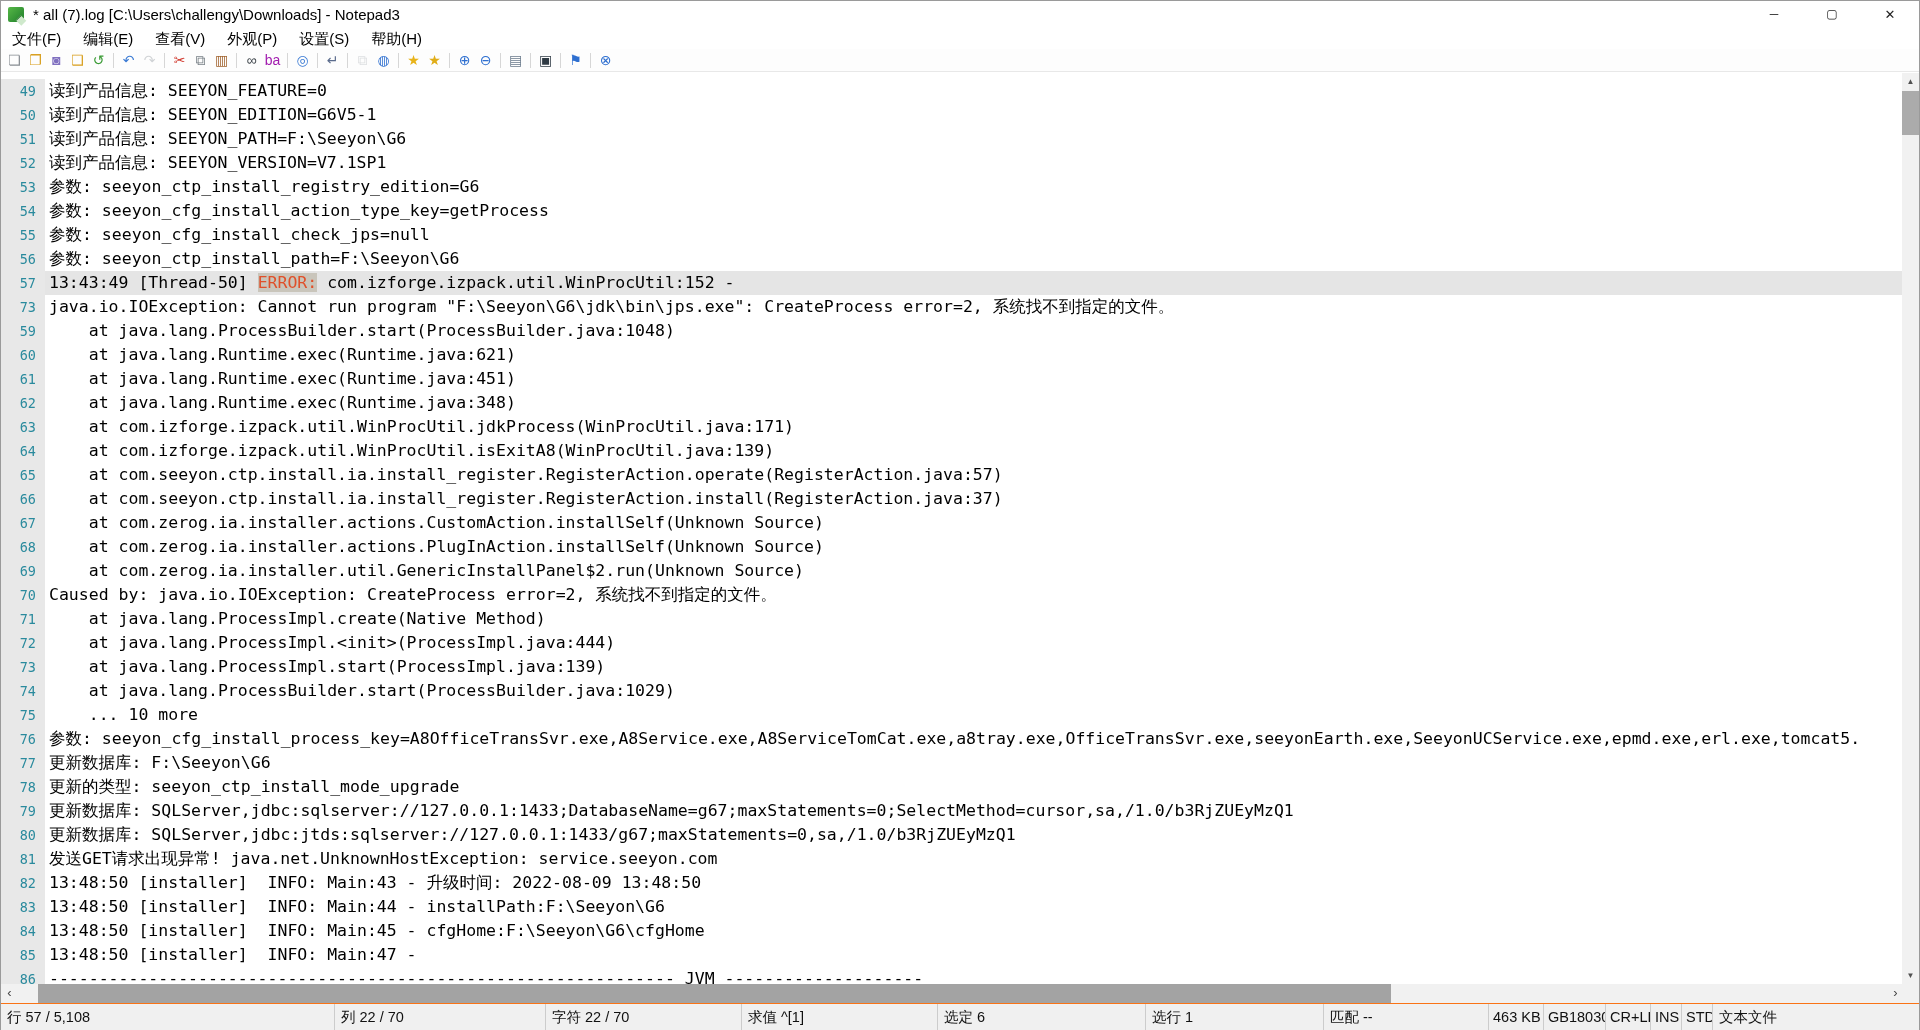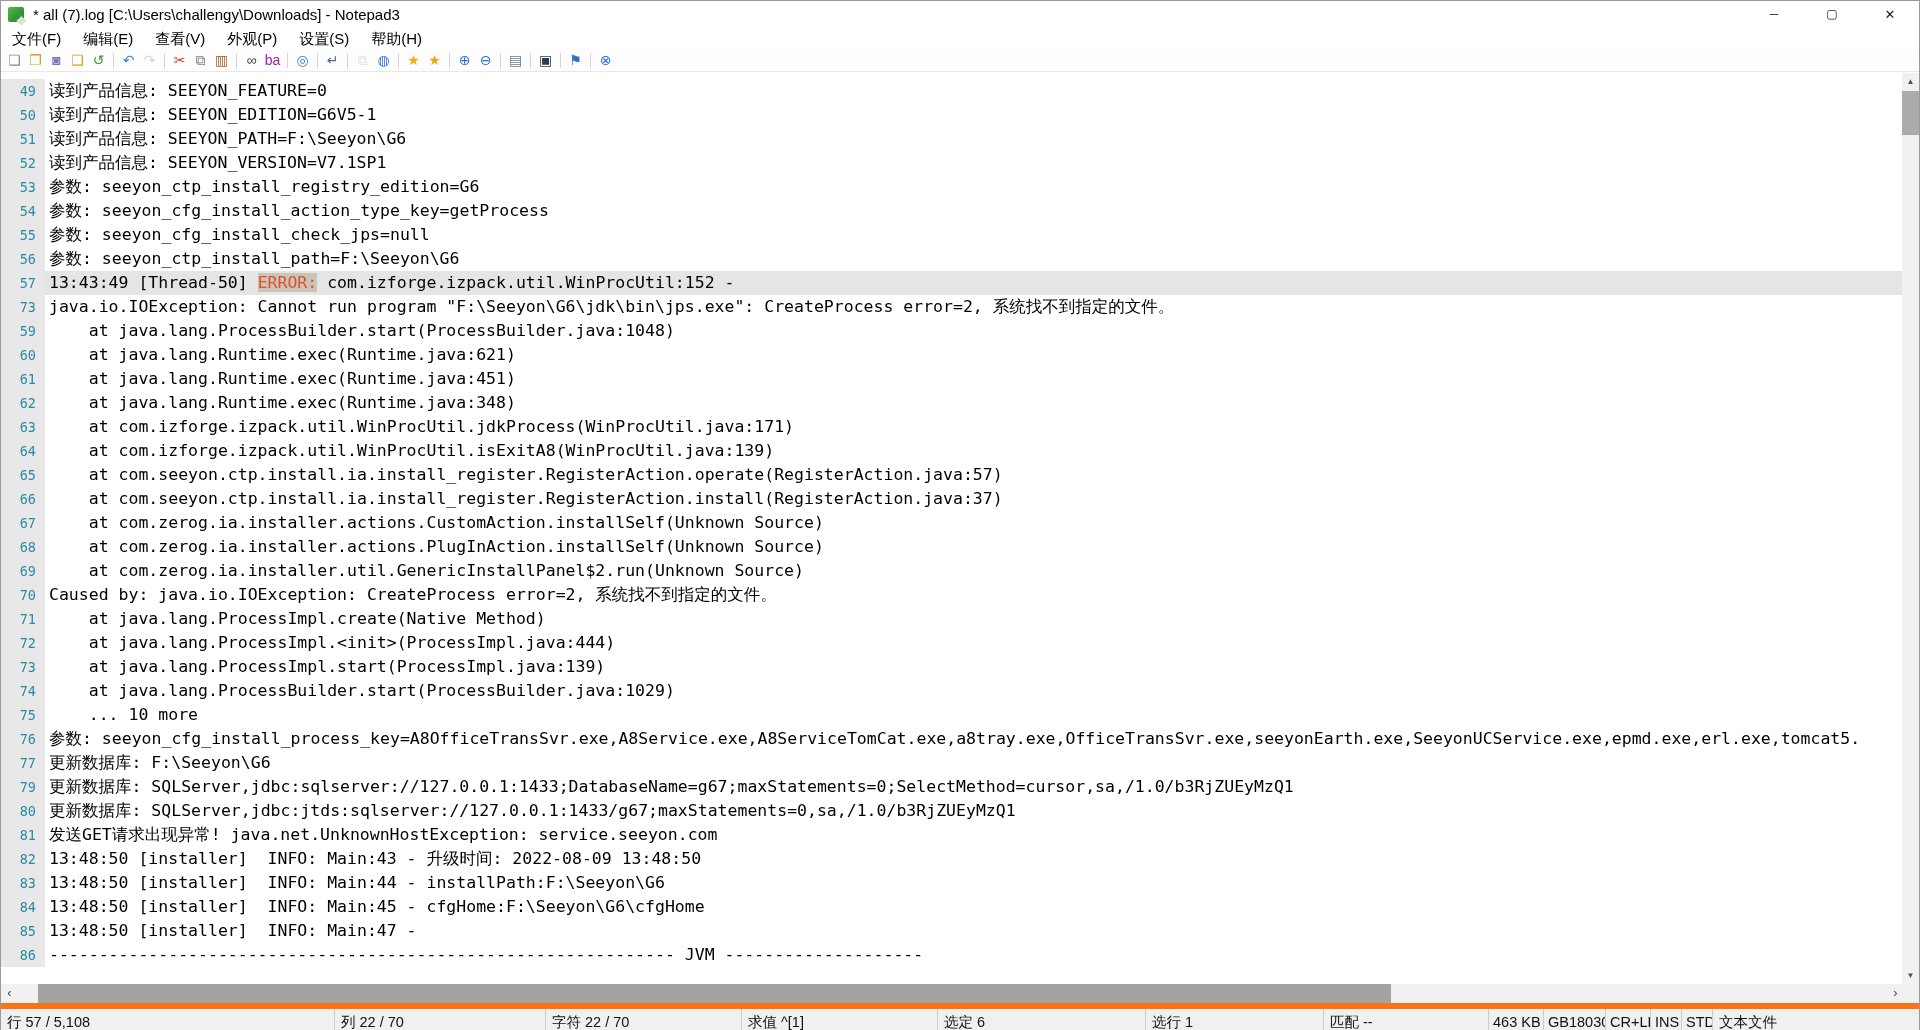--- a/index.html
+++ b/index.html
@@ -51,21 +51,21 @@
   .hscroll{position:absolute;left:0;top:983px;width:1903px;height:19px;background:#f1f1f1;}
   .h-arrow{position:absolute;top:0;width:17px;height:19px;line-height:18px;text-align:center;
       font-size:13px;color:#444;}
   .h-arrow.left{left:0;}
   .h-arrow.right{right:0;}
   .h-thumb{position:absolute;left:37px;top:0;width:1353px;height:19px;background:#a3a3a3;}
   .corner{position:absolute;right:0;top:983px;width:17px;height:19px;background:#f1f1f1;}
 
   
   .statusbar{position:absolute;left:0;top:1002px;width:100%;height:28px;display:flex;
-      background:#f0f0f0;border-top:6px solid #f97316;box-sizing:border-box;font-size:14.5px;color:#111;}
+      background:#f0f0f0;border-top:1px solid #f97316;box-sizing:border-box;font-size:14.5px;color:#111;}
   .sb-cell{box-sizing:border-box;padding-left:6px;line-height:26px;border-right:1px solid #cccccc;
       white-space:nowrap;overflow:hidden;}
   .sb-cell:nth-child(1){width:334px;}
   .sb-cell:nth-child(2){width:211px;}
   .sb-cell:nth-child(3){width:196px;}
   .sb-cell:nth-child(4){width:196px;}
   .sb-cell:nth-child(5){width:208px;}
   .sb-cell:nth-child(6){width:178px;}
   .sb-cell:nth-child(7){width:165px;}
   .sb-cell:nth-child(8){width:55px;padding-left:4px;}
@@ -250,20 +250,24 @@
         </div>
         <div class="line">
           <div class="ln">76</div>
           <div class="tx">参数: seeyon_cfg_install_process_key=A8OfficeTransSvr.exe,A8Service.exe,A8ServiceTomCat.exe,a8tray.exe,OfficeTransSvr.exe,seeyonEarth.exe,SeeyonUCService.exe,epmd.exe,erl.exe,tomcat5.</div>
         </div>
         <div class="line">
           <div class="ln">77</div>
           <div class="tx">更新数据库: F:\Seeyon\G6</div>
         </div>
         <div class="line">
+          <div class="ln">78</div>
+          <div class="tx">更新的类型: seeyon_ctp_install_mode_upgrade</div>
+        </div>
+        <div class="line">
           <div class="ln">79</div>
           <div class="tx">更新数据库: SQLServer,jdbc:sqlserver://127.0.0.1:1433;DatabaseName=g67;maxStatements=0;SelectMethod=cursor,sa,/1.0/b3RjZUEyMzQ1</div>
         </div>
         <div class="line">
           <div class="ln">80</div>
           <div class="tx">更新数据库: SQLServer,jdbc:jtds:sqlserver://127.0.0.1:1433/g67;maxStatements=0,sa,/1.0/b3RjZUEyMzQ1</div>
         </div>
         <div class="line">
           <div class="ln">81</div>
           <div class="tx">发送GET请求出现异常! java.net.UnknownHostException: service.seeyon.com</div>

